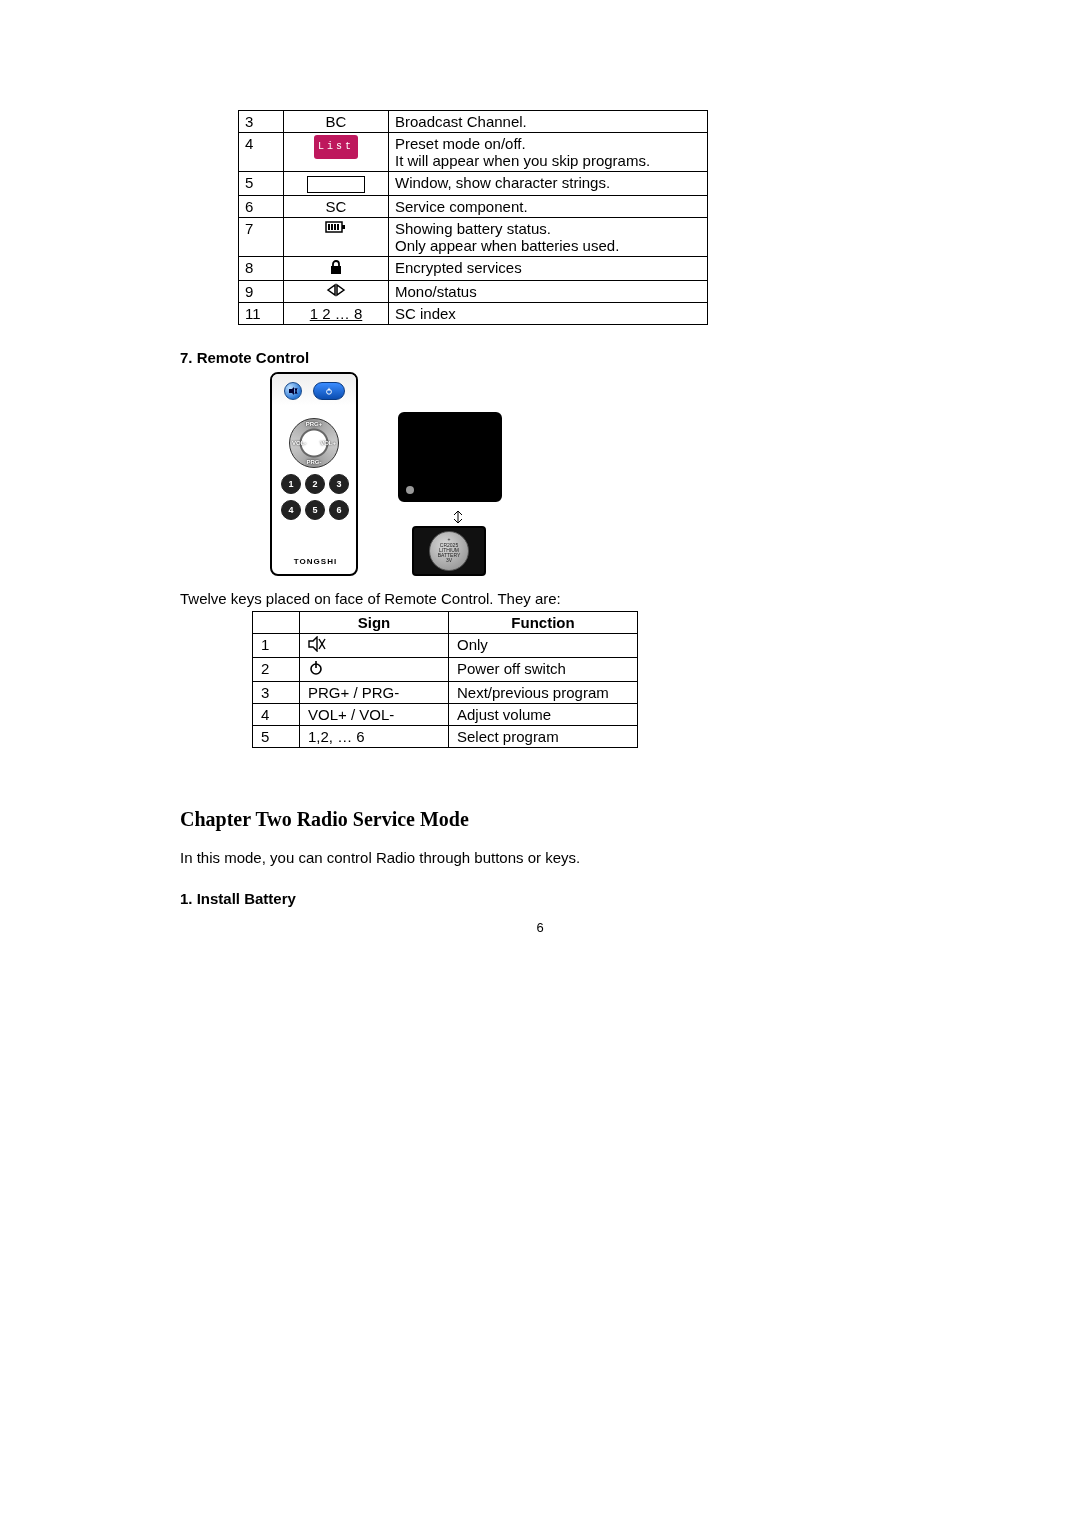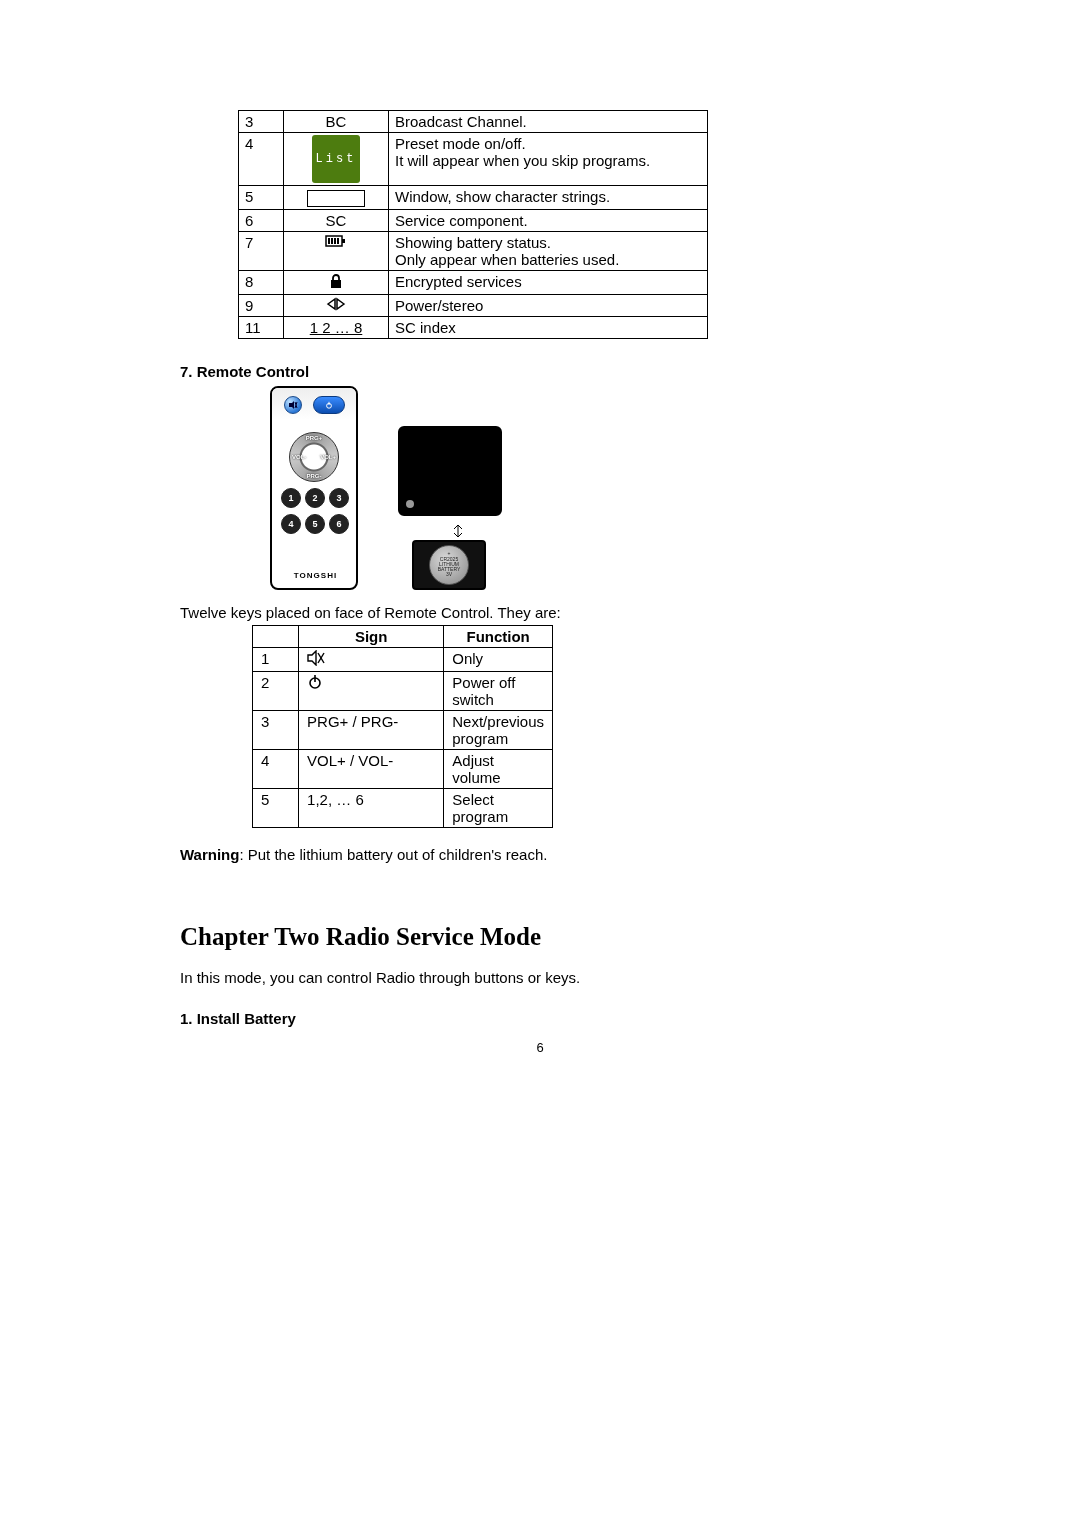--- a/index.html
+++ b/index.html
@@ -26,26 +26,26 @@
     border: 1px solid #000;
     padding: 2px 6px;
     vertical-align: top;
     font-size: 15px;
   }
   table.t1 td.numcol { width: 32px; text-align: left; }
   table.t1 td.signcol { width: 92px; text-align: center; }
   table.t1 td.desccol { width: auto; }
   .list-badge {
     display: inline-block;
-    background: #4d7c0f;
+    background: #be185d;
     color: #fff;
     font-family: "Courier New", monospace;
-    font-size: 12px;
+    font-size: 10px;
     letter-spacing: 3px;
-    padding: 16px 4px;
+    padding: 4px 4px;
     border-radius: 3px;
     line-height: 16px;
   }
   .window-box {
     display: inline-block;
     width: 56px;
     height: 15px;
     border: 1px solid #000;
     vertical-align: middle;
   }
@@ -138,37 +138,37 @@
     line-height:1.05; padding:3px; box-sizing:border-box;
   }
   .battpanel .arrow {
     height:14px; display:flex; justify-content:center; align-items:center; margin:2px 0;
   }
   .battpanel .arrow svg{width:26px;height:14px;}
   .keys-intro { margin: 0 0 4px 0; }
   table.t2 {
     border-collapse: collapse;
     margin-left: 72px;
-    width: 301px;
+    width: 386px;
   }
   table.t2 th, table.t2 td {
     border: 1px solid #000;
     padding: 2px 8px;
     font-size: 15px;
     text-align: left;
     vertical-align: top;
   }
   table.t2 th { text-align: center; font-weight:bold; }
   table.t2 td.nc { width: 30px; }
   table.t2 td.sc { width: 132px; }
   .note, .warn, .body-p { margin: 18px 0; text-align: justify; }
   h2.ch {
     font-family: "Times New Roman", Times, serif;
     font-weight: bold;
-    font-size: 25px;
+    font-size: 20px;
     margin: 60px 0 18px 0;
   }
   .pagenum {
     position:absolute; bottom:18px; left:0; right:0; text-align:center; font-size:13px;
   }
 </style>
 </head>
 <body>
 
 <div class="page">
@@ -230,21 +230,21 @@
       <td class="desccol">Encrypted services</td>
     </tr>
     <tr>
       <td class="numcol">9</td>
       <td class="signcol">
         <svg width="20" height="14" viewBox="0 0 20 14">
           <polygon points="2,7 9,2 9,12" fill="none" stroke="#000" stroke-width="1.5"></polygon>
           <polygon points="18,7 11,2 11,12" fill="none" stroke="#000" stroke-width="1.5"></polygon>
         </svg>
       </td>
-      <td class="desccol">Power/stereo</td>
+      <td class="desccol">Mono/status</td>
     </tr>
     <tr>
       <td class="numcol">11</td>
       <td class="signcol">
         <span class="underline">1 2 … 8</span>
       </td>
       <td class="desccol">SC index</td>
     </tr>
   </tbody>
     </table>
@@ -353,23 +353,20 @@
     </tr>
     <tr>
       <td class="nc">5</td>
       <td class="sc">1,2, … 6</td>
       <td>Select program</td>
     </tr>
   </tbody>
     </table>
 
 
-  <p class="warn">
-    <b>Warning</b><span>: Put the lithium battery out of children's reach.</span>
-  </p>
 
   <h2 class="ch">Chapter Two    Radio Service Mode</h2>
 
   <p class="body-p" style="">In this mode, you can control Radio through buttons or keys.</p>
 
   <div class="sec-title">1. Install Battery</div>
 
   <div class="pagenum">6</div>
 </div>
 

